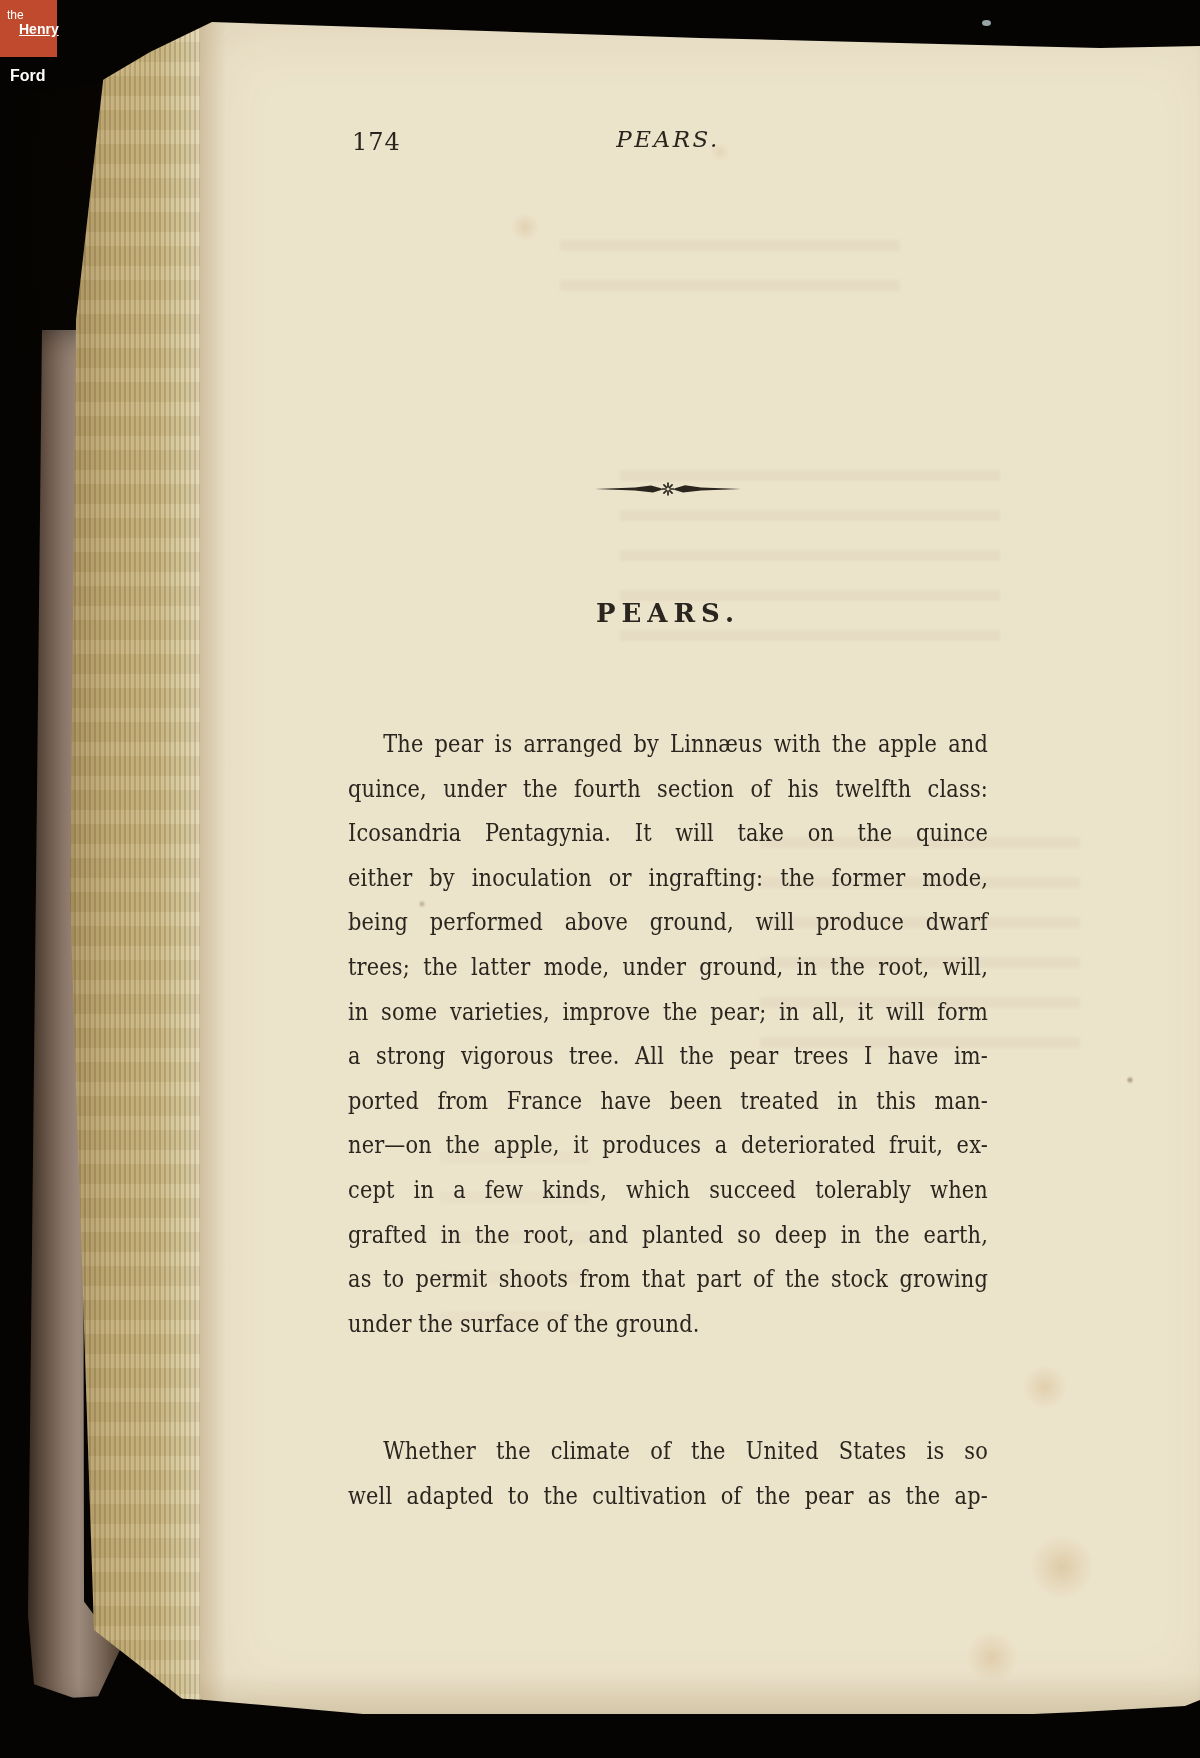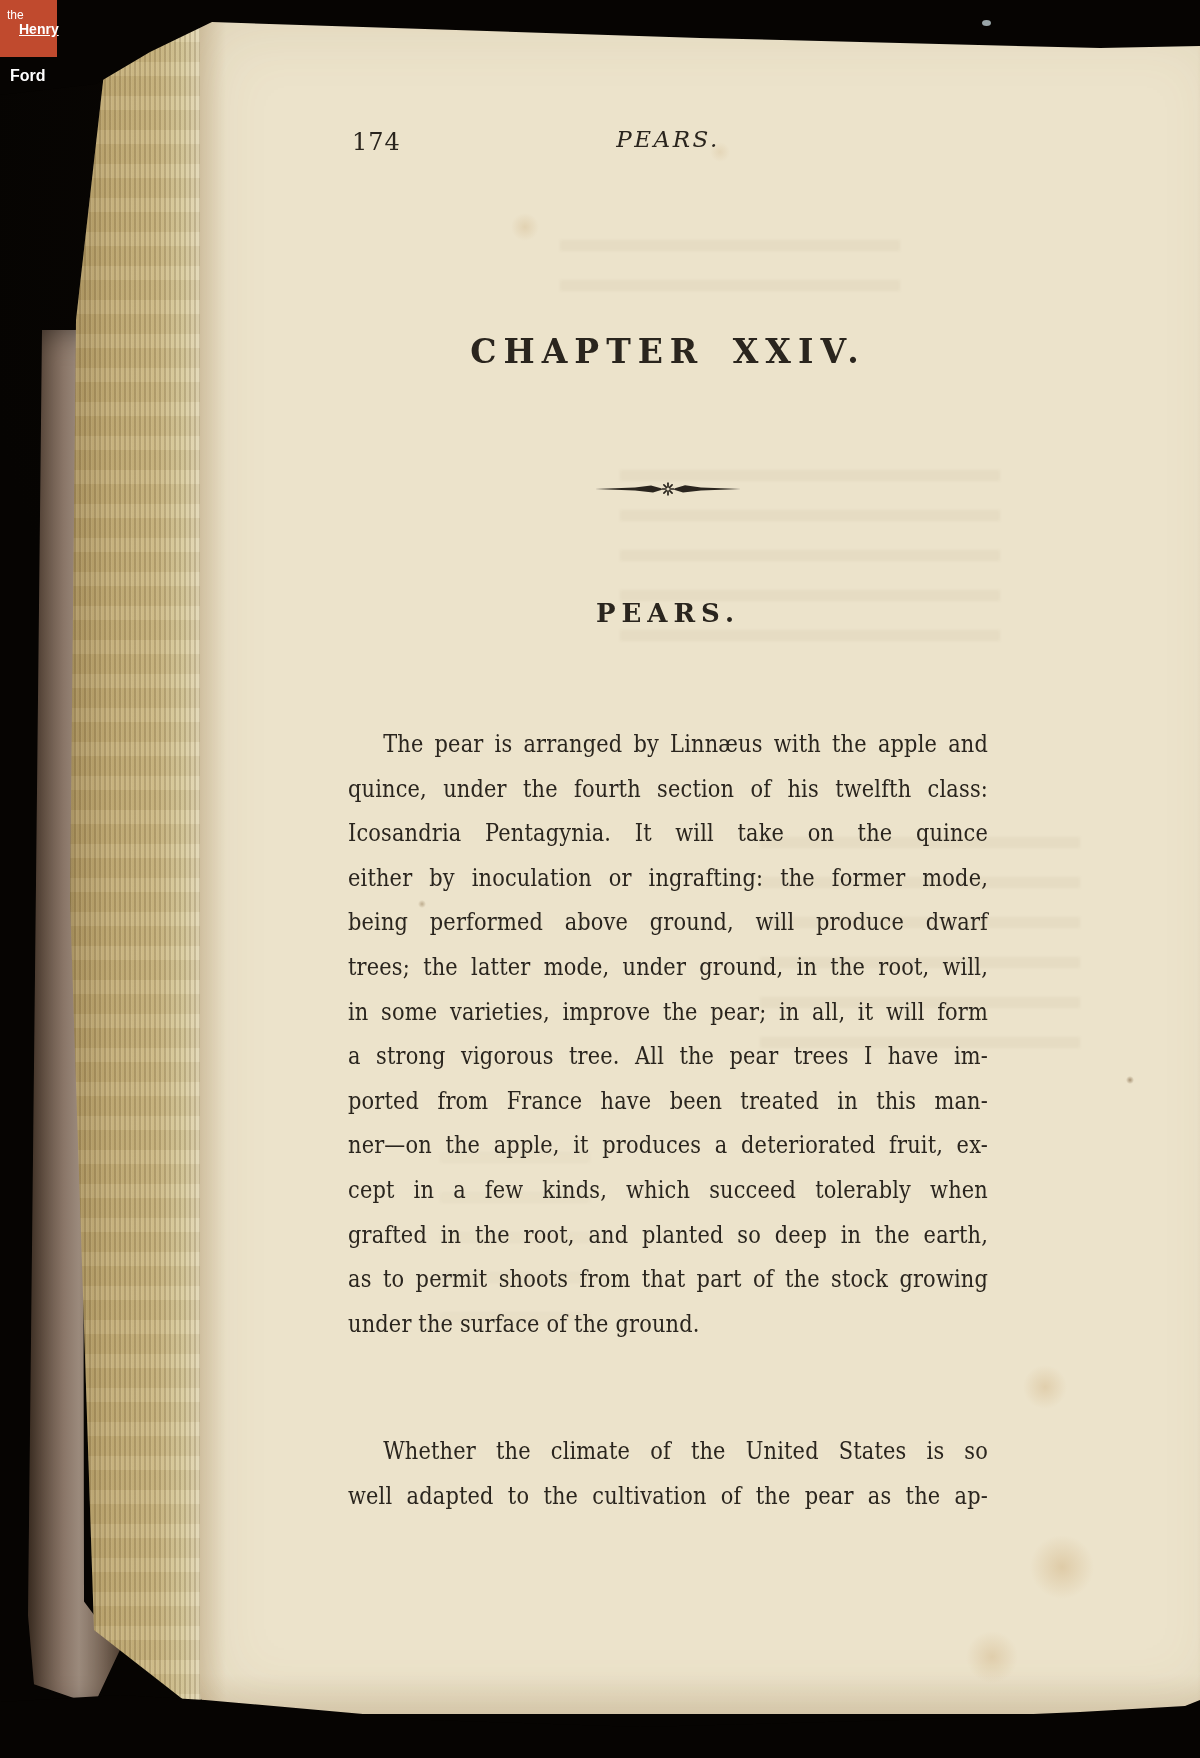--- a/index.html
+++ b/index.html
@@ -98,21 +98,20 @@
 
 <div class="page">
   <div class="ghost g1"></div>
   <div class="ghost g2"></div>
   <div class="ghost g3"></div>
   <div class="ghost g4"></div>
 
   <div class="pgnum">174</div>
   <div class="running-head">PEARS.</div>
 
-  <div class="chapter">CHAPTER XXIV.</div>
 
   <div class="ornament">
     <svg width="150" height="18" viewBox="0 0 150 18" xmlns="http://www.w3.org/2000/svg">
       <polygon points="2,9 42,7.6 58,5.4 68,8.2 69,9.8 60,12.4 42,10.4" fill="#2a251e"></polygon>
       <polygon points="148,9 108,7.4 92,5.2 82,8.2 81,9.8 90,12.6 108,10.6" fill="#2a251e"></polygon>
       <g stroke="#2a251e" stroke-width="1.7" stroke-linecap="round">
         <line x1="75" y1="3.2" x2="75" y2="14.8"></line>
         <line x1="69.2" y1="9" x2="80.8" y2="9"></line>
         <line x1="70.9" y1="4.9" x2="79.1" y2="13.1"></line>
         <line x1="70.9" y1="13.1" x2="79.1" y2="4.9"></line>

